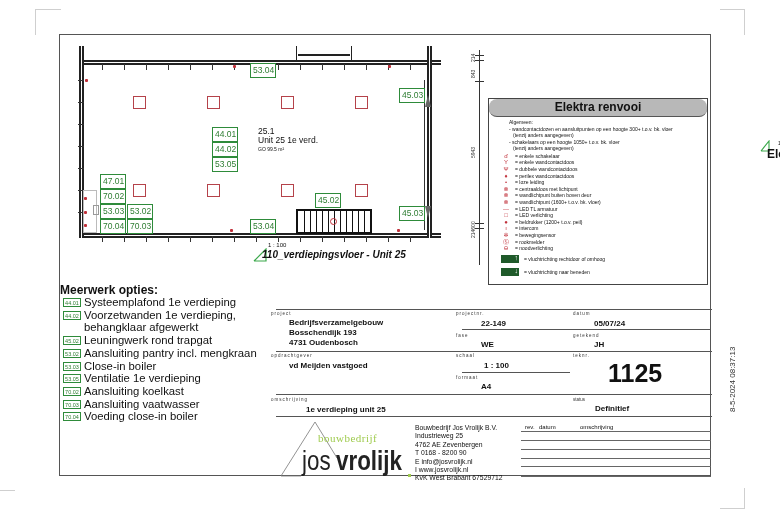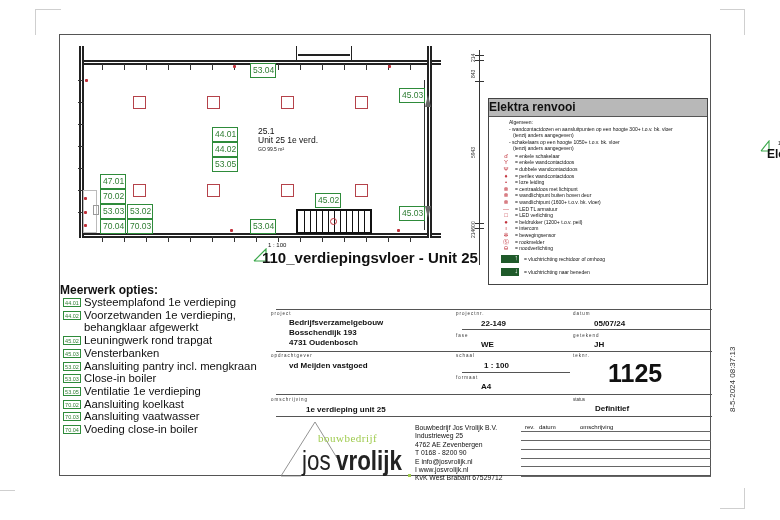--- a/index.html
+++ b/index.html
@@ -14,30 +14,30 @@
   .tick-h { position:absolute; width:1px; height:6px; background:#333; }
   .tick-v { position:absolute; width:6px; height:1px; background:#333; }
   .light { position:absolute; width:13px; height:13px; border:1px solid #b5424a; box-sizing:border-box; background:#fff; }
   .tag { position:absolute; border:1px solid #2e8b3a; color:#2e7d32; font-size:8.5px; line-height:11px; padding:1px 2px; background:#fff; text-align:center; box-sizing:border-box; width:26px; height:15px; }
   .red-dot { position:absolute; width:3px; height:3px; background:#c0303a; border-radius:1px; }
   .room-label { position:absolute; font-size:8.5px; line-height:9px; }
   .room-sub { position:absolute; font-size:5px; }
   .stair { position:absolute; border:2px solid #111; background:#fff; box-sizing:border-box; }
   .stair-bar { position:absolute; top:0; bottom:0; width:1px; background:#111; }
 
-  .view-title { position:absolute; font-weight:bold; font-size:15px; }
+  .view-title { position:absolute; font-weight:bold; font-size:10px;font-style:italic; }
   .view-scale { position:absolute; font-size:6px; }
 
   
   .dim-line { position:absolute; width:1px; background:#333; }
   .dim-txt { position:absolute; font-size:5px; transform:rotate(-90deg); transform-origin:left top; white-space:nowrap; color:#333; }
 
   
   .legend { position:absolute; left:488px; top:98px; width:220px; height:187px; border:1px solid #444; box-sizing:border-box; background:#fff; }
-  .legend-head { height:17px; background:#b8b8b8; border-bottom:1px solid #555; text-align:left; font-weight:bold; font-size:12px; line-height:17px; }
+  .legend-head { height:17px; background:#b8b8b8; border-bottom:1px solid #555; text-align:center; font-weight:bold; font-size:12px; line-height:17px;border-radius:8px; }
   .legend-gen { font-size:5px; line-height:6.5px; padding:2px 0 0 20px; }
   .legend-list { padding:1px 0 0 12px; }
   .legend-row { display:flex; align-items:center; height:6.6px; font-size:5px; }
   .legend-sym { width:10px; text-align:center; color:#c0303a; font-size:6px; line-height:6px; }
   .legend-txt { margin-left:4px; }
   .exit-sym { width:18px; height:8px; background:#1f5a2a; margin-right:1px; position:relative; }
   .exit-row { display:flex; align-items:center; height:11px; font-size:5px; margin-top:2px; }
 
   
   .mw-title { position:absolute; left:60px; top:283px; font-weight:bold; font-size:12px; }
@@ -303,24 +303,20 @@
       <span>Voorzetwanden 1e verdieping,</span>
     </div>
   <div class="mw-row" style="padding-left:21px;">
       <span>behangklaar afgewerkt</span>
     </div>
   <div class="mw-row">
       <span class="mw-code">45.02</span>
       <span>Leuningwerk rond trapgat</span>
     </div>
   <div class="mw-row">
-      <span class="mw-code">45.03</span>
-      <span>Vensterbanken</span>
-    </div>
-  <div class="mw-row">
       <span class="mw-code">53.02</span>
       <span>Aansluiting pantry incl. mengkraan</span>
     </div>
   <div class="mw-row">
       <span class="mw-code">53.03</span>
       <span>Close-in boiler</span>
     </div>
   <div class="mw-row">
       <span class="mw-code">53.05</span>
       <span>Ventilatie 1e verdieping</span>

